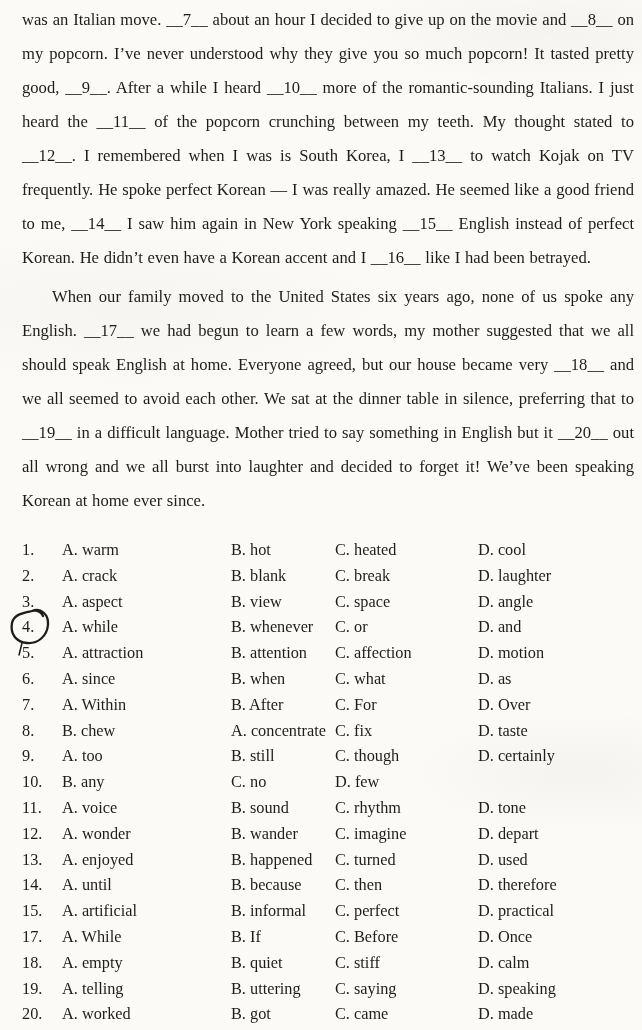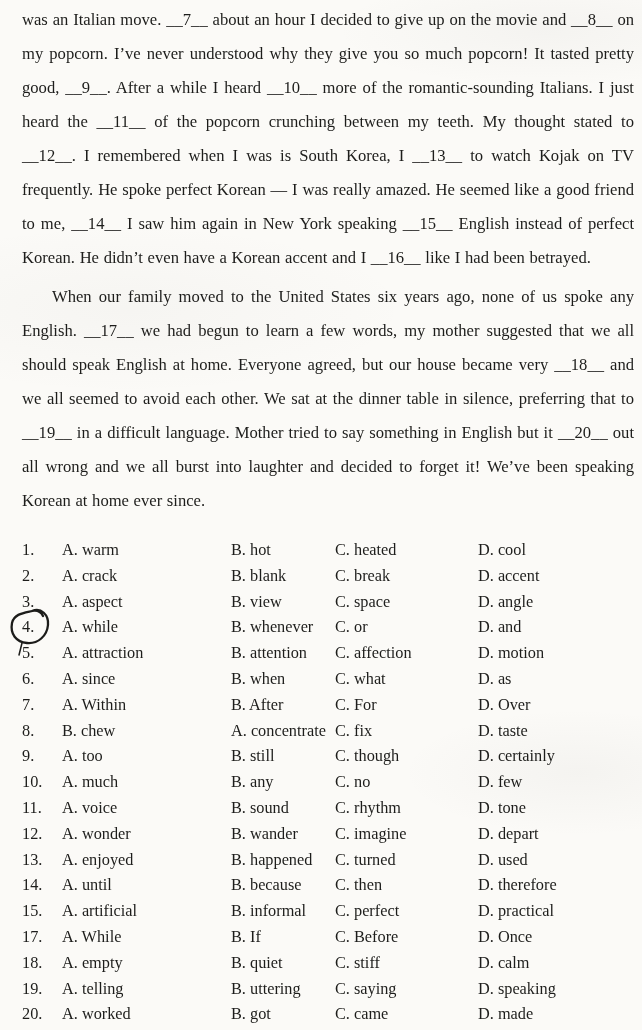--- a/index.html
+++ b/index.html
@@ -70,21 +70,21 @@
         <span class="q-opt">A. warm</span>
         <span class="q-opt">B. hot</span>
         <span class="q-opt">C. heated</span>
         <span class="q-opt">D. cool</span>
       </div>
       <div class="q-row">
         <span class="q-num">2.</span>
         <span class="q-opt">A. crack</span>
         <span class="q-opt">B. blank</span>
         <span class="q-opt">C. break</span>
-        <span class="q-opt">D. accent</span>
+        <span class="q-opt">D. laughter</span>
       </div>
       <div class="q-row">
         <span class="q-num">3.</span>
         <span class="q-opt">A. aspect</span>
         <span class="q-opt">B. view</span>
         <span class="q-opt">C. space</span>
         <span class="q-opt">D. angle</span>
       </div>
       <div class="q-row">
         <span class="q-num">4.<svg viewBox="0 0 50 54" width="50" height="54" class="pen-circle">
@@ -126,21 +126,20 @@
       </div>
       <div class="q-row">
         <span class="q-num">9.</span>
         <span class="q-opt">A. too</span>
         <span class="q-opt">B. still</span>
         <span class="q-opt">C. though</span>
         <span class="q-opt">D. certainly</span>
       </div>
       <div class="q-row">
         <span class="q-num">10.</span>
-        <span class="q-opt">A. much</span>
         <span class="q-opt">B. any</span>
         <span class="q-opt">C. no</span>
         <span class="q-opt">D. few</span>
       </div>
       <div class="q-row">
         <span class="q-num">11.</span>
         <span class="q-opt">A. voice</span>
         <span class="q-opt">B. sound</span>
         <span class="q-opt">C. rhythm</span>
         <span class="q-opt">D. tone</span>

